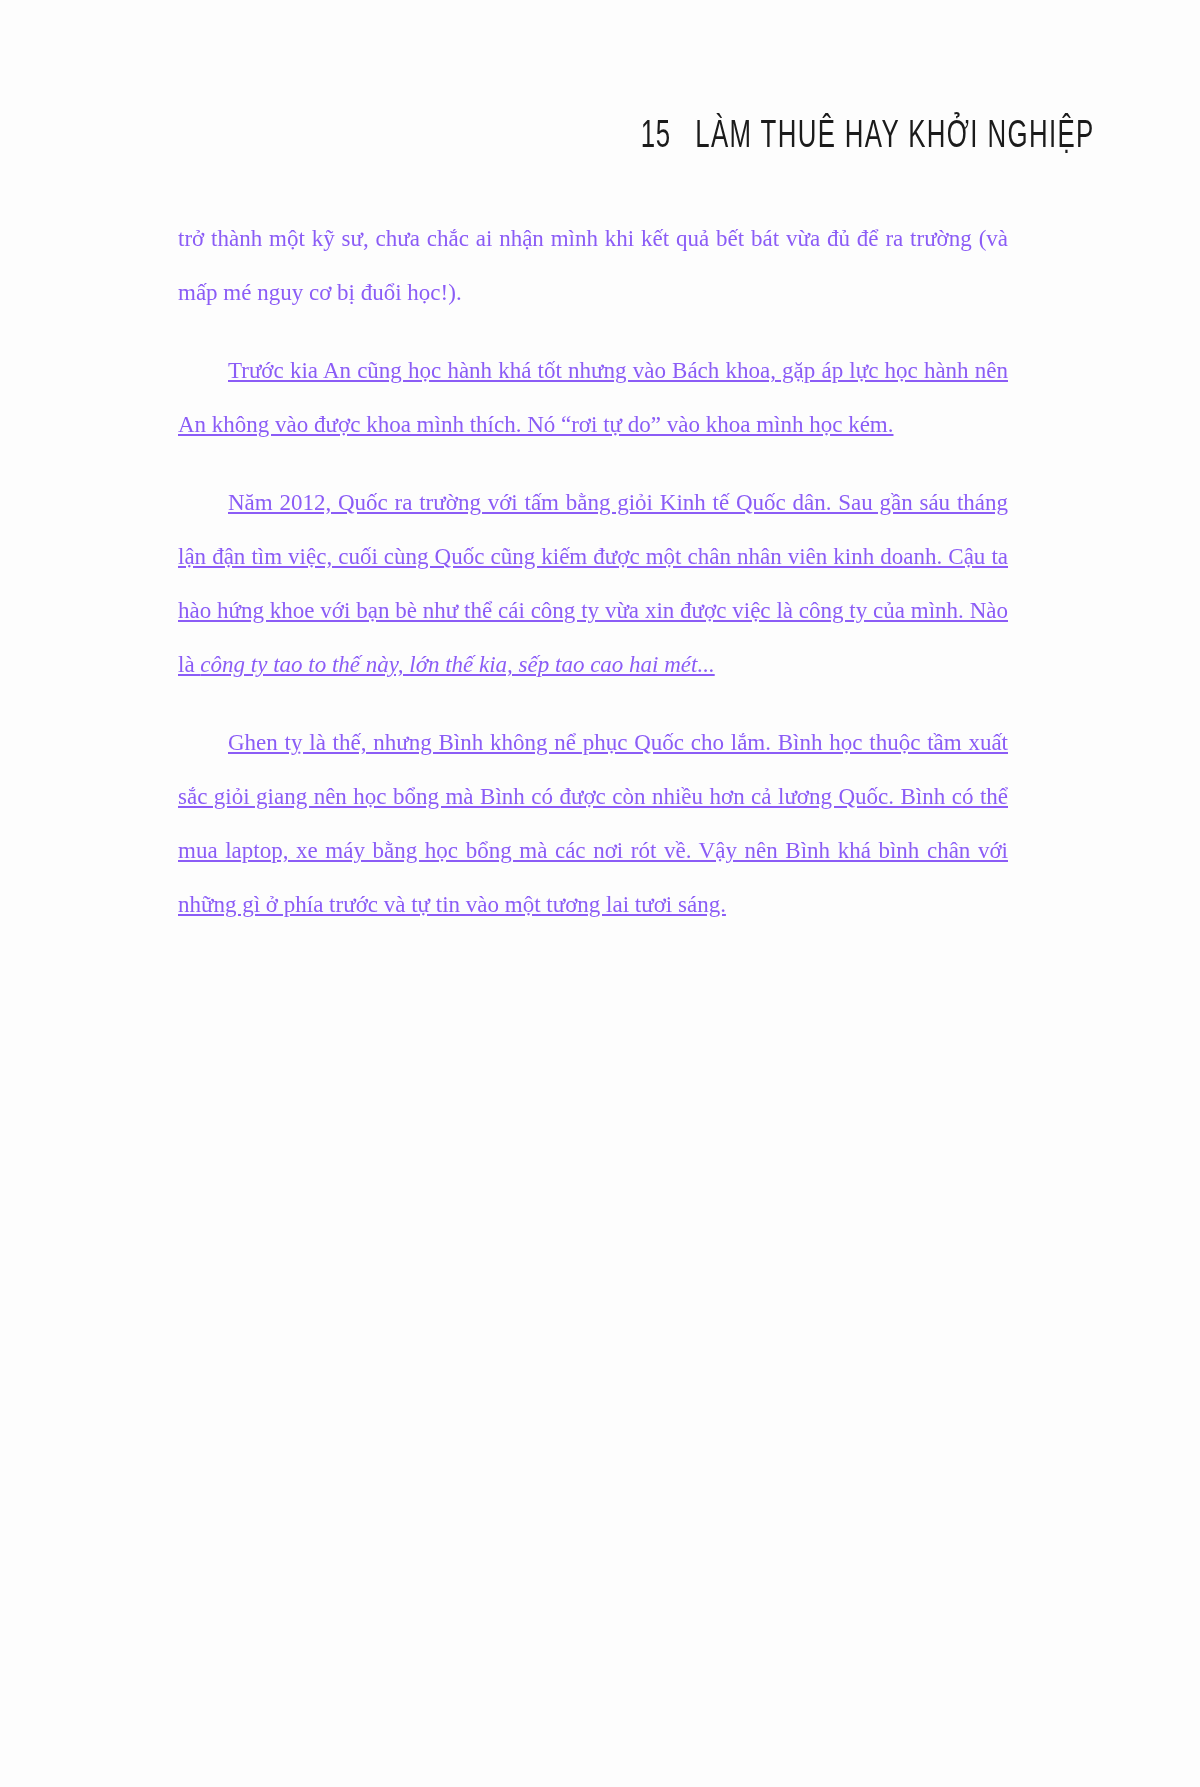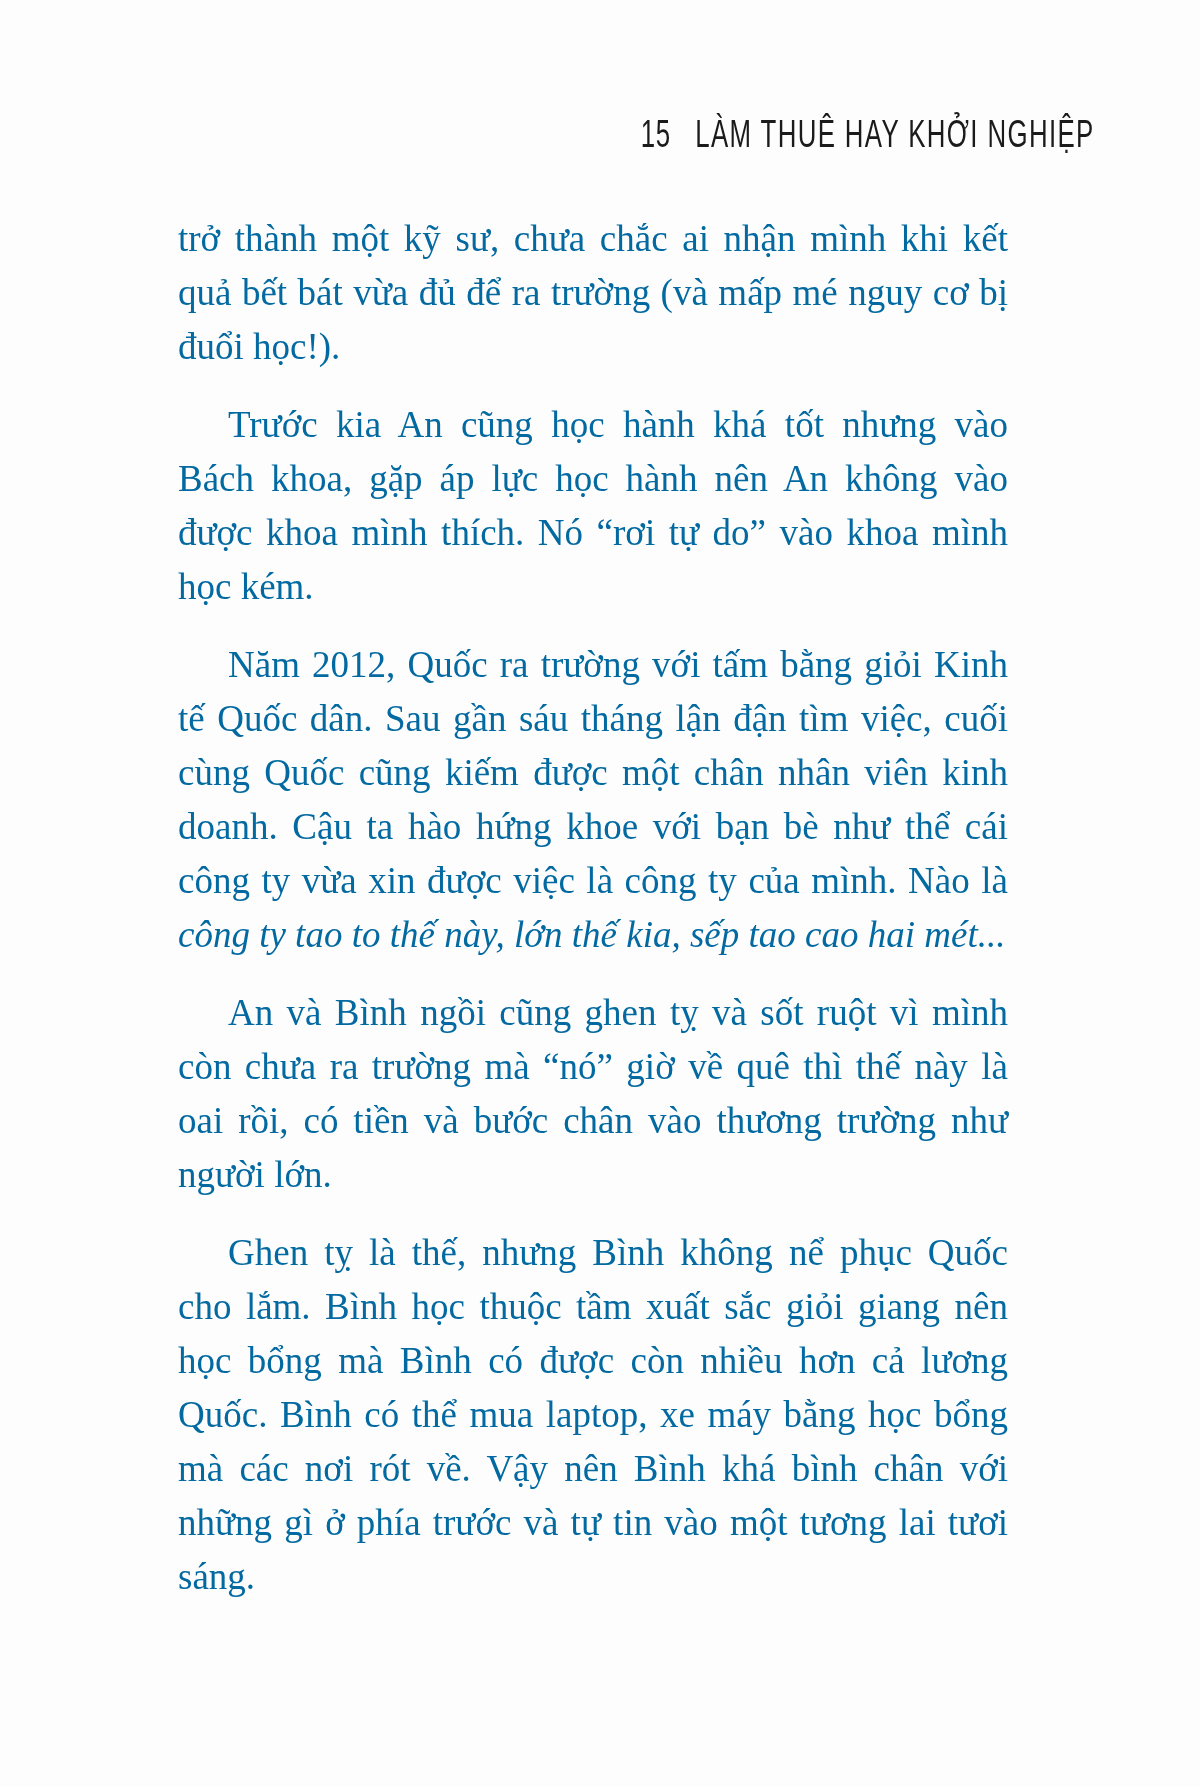--- a/index.html
+++ b/index.html
@@ -36,42 +36,42 @@
     letter-spacing: 1px;
   }
   .running-header .running-title {
     text-transform: uppercase;
   }
   .page-body {
     position: absolute;
     left: 178px;
     top: 212px;
     width: 830px;
-    font-size: 37px;
+    font-size: 23px;
     line-height: 54px;
     text-align: justify;
-    color: #0369a1;
+    color: #8b5cf6;
   }
   .page-body p.para {
     margin: 0 0 24px 0;
   }
   .page-body p.para.indent {
     text-indent: 50px;
+    text-decoration: underline;
   }
   .page-body .italic {
     font-style: italic;
   }
 </style>
 </head>
 <body>
 
 <header class="running-header">
   <span class="page-number">15</span>
   <span class="running-title">LÀM THUÊ HAY KHỞI NGHIỆP</span>
 </header>
 
 <main class="page-body">
     <p class="para"><span>trở thành một kỹ sư, chưa chắc ai nhận mình khi kết quả bết bát vừa đủ để ra trường (và mấp mé nguy cơ bị đuổi học!).</span></p>
     <p class="para indent"><span>Trước kia An cũng học hành khá tốt nhưng vào Bách khoa, gặp áp lực học hành nên An không vào được khoa mình thích. Nó “rơi tự do” vào khoa mình học kém.</span></p>
     <p class="para indent"><span>Năm 2012, Quốc ra trường với tấm bằng giỏi Kinh tế Quốc dân. Sau gần sáu tháng lận đận tìm việc, cuối cùng Quốc cũng kiếm được một chân nhân viên kinh doanh. Cậu ta hào hứng khoe với bạn bè như thể cái công ty vừa xin được việc là công ty của mình. Nào là </span><span class="italic">công ty tao to thế này, lớn thế kia, sếp tao cao hai mét...</span></p>
-    <p class="para indent"><span>An và Bình ngồi cũng ghen tỵ và sốt ruột vì mình còn chưa ra trường mà “nó” giờ về quê thì thế này là oai rồi, có tiền và bước chân vào thương trường như người lớn.</span></p>
     <p class="para indent"><span>Ghen tỵ là thế, nhưng Bình không nể phục Quốc cho lắm. Bình học thuộc tầm xuất sắc giỏi giang nên học bổng mà Bình có được còn nhiều hơn cả lương Quốc. Bình có thể mua laptop, xe máy bằng học bổng mà các nơi rót về. Vậy nên Bình khá bình chân với những gì ở phía trước và tự tin vào một tương lai tươi sáng.</span></p>
   </main>
 
 </body></html>

